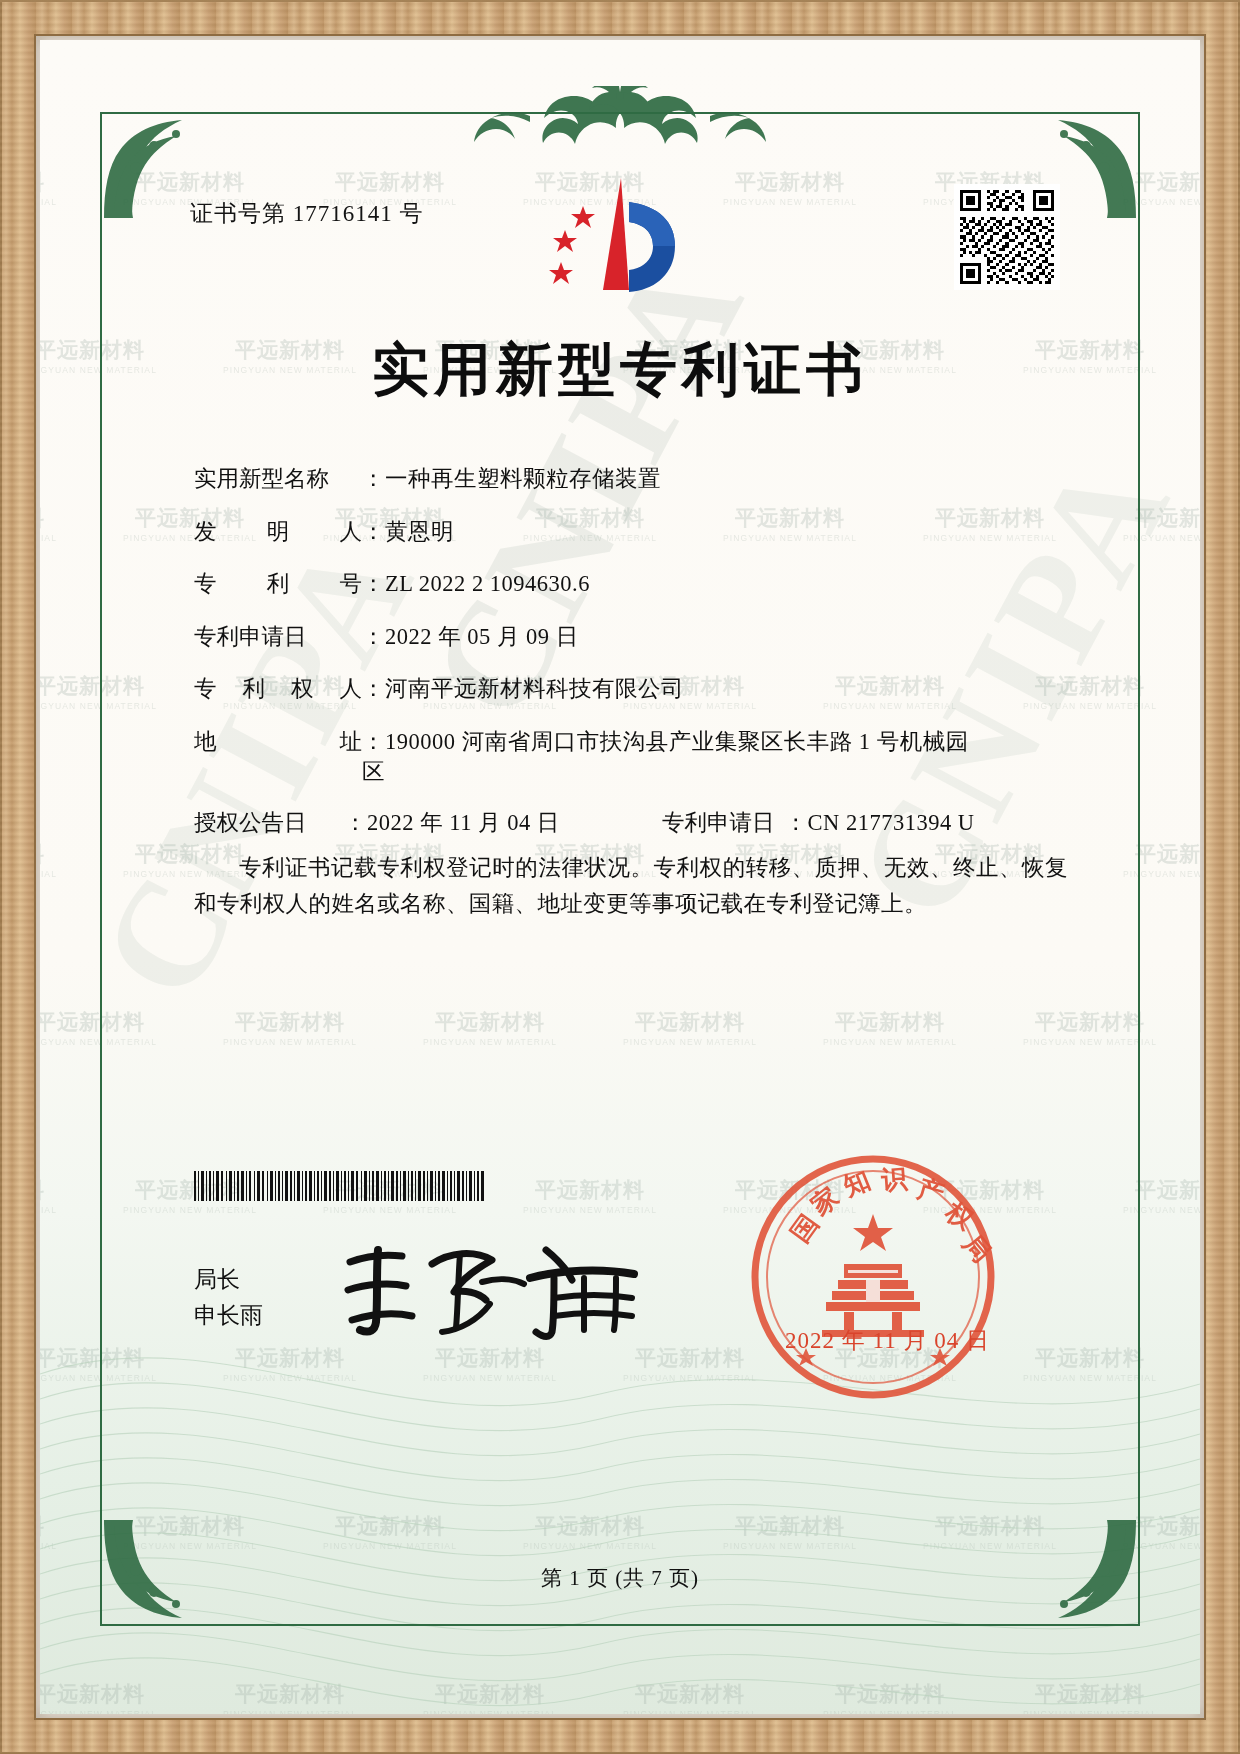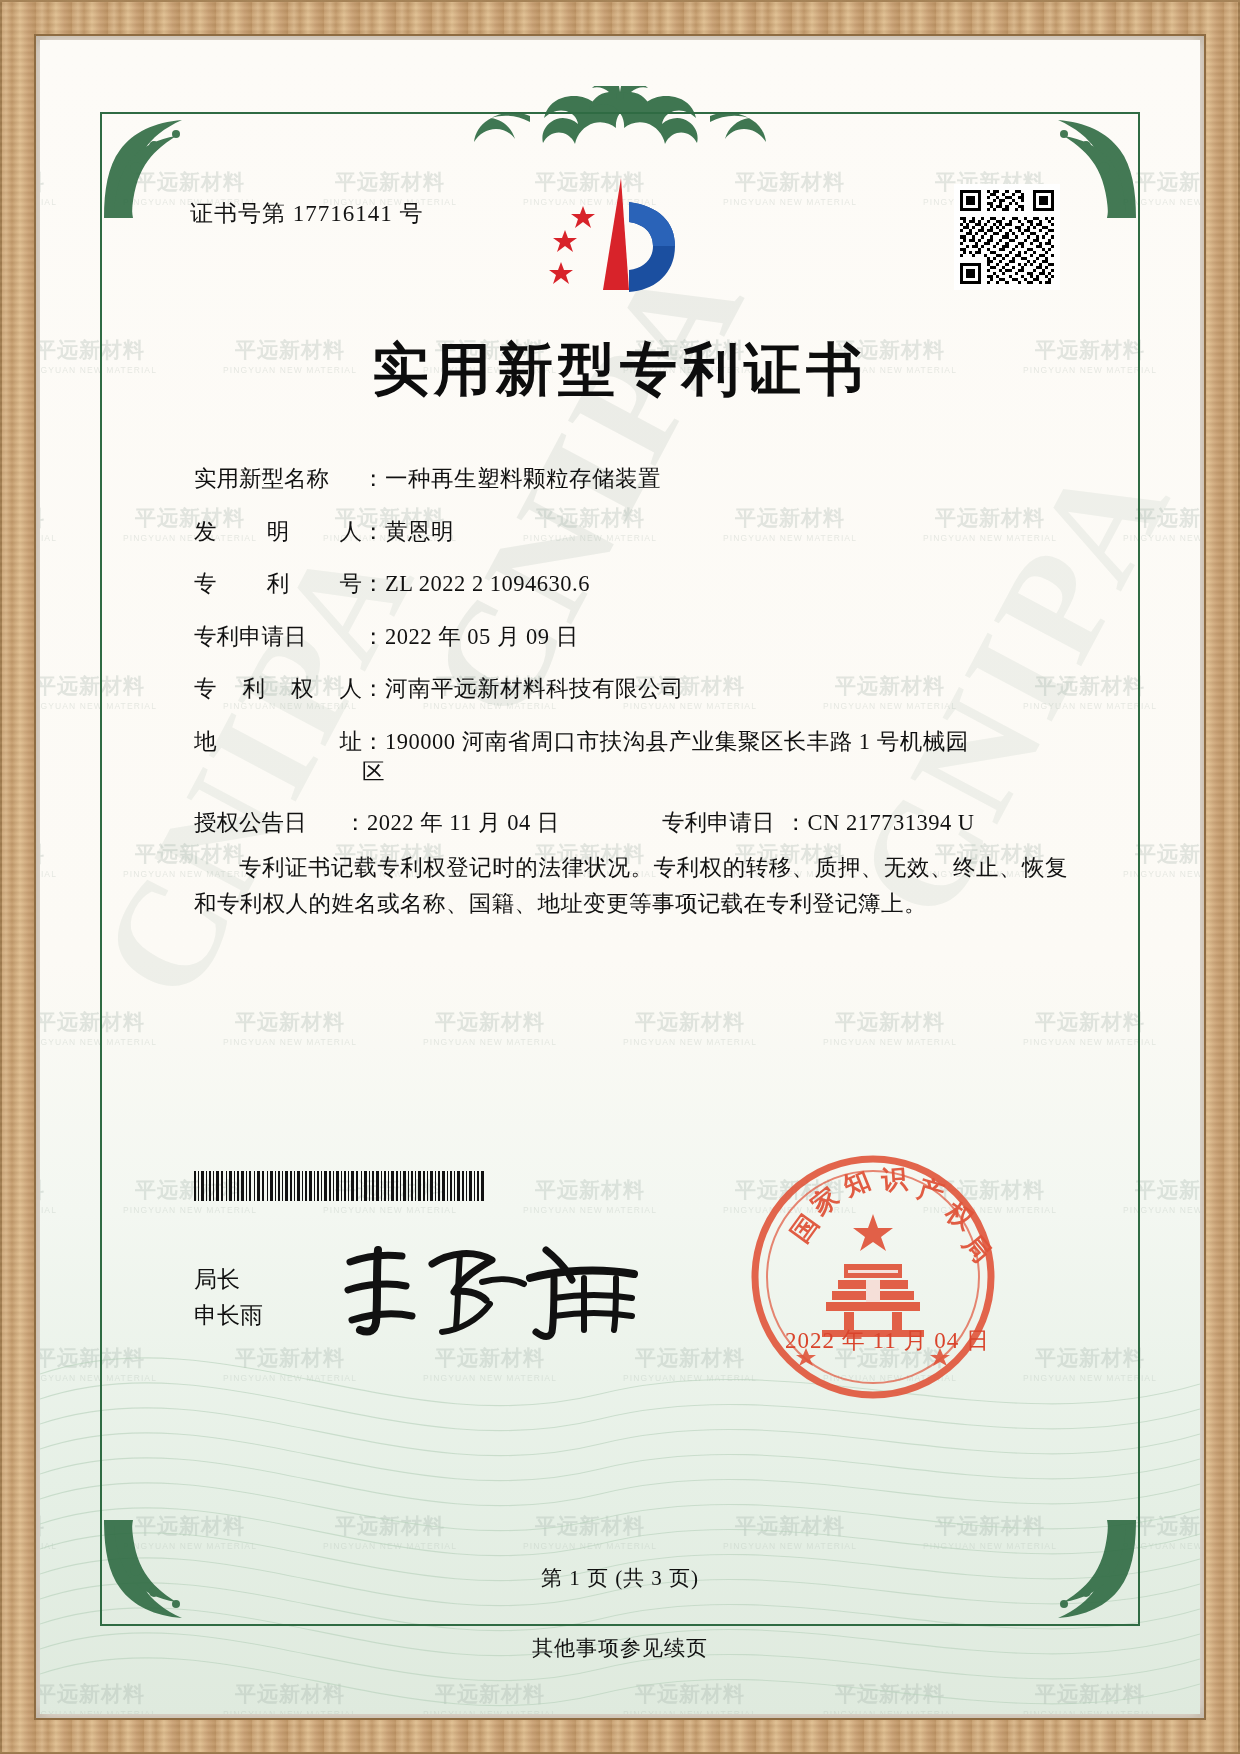--- a/index.html
+++ b/index.html
@@ -1117,19 +1117,18 @@
 
             <g fill="#e0543a" opacity="0.9">
               <polygon points="58,196 61,203 68,203 62,207 65,214 58,210 51,214 54,207 48,203 55,203"></polygon>
               <polygon points="192,196 195,203 202,203 196,207 199,214 192,210 185,214 188,207 182,203 189,203"></polygon>
             </g>
           </g>
         </svg>
 
         <div class="seal-date">2022 年 11 月 04 日</div>
 
-        <div class="page-no">第 1 页 (共 3 页)</div>
+        <div class="page-no">第 1 页 (共 7 页)</div>
       </div>
     </div>
 
-    <div class="footer-note">其他事项参见续页</div>
   </div>
 </div>
 
 </body></html>

